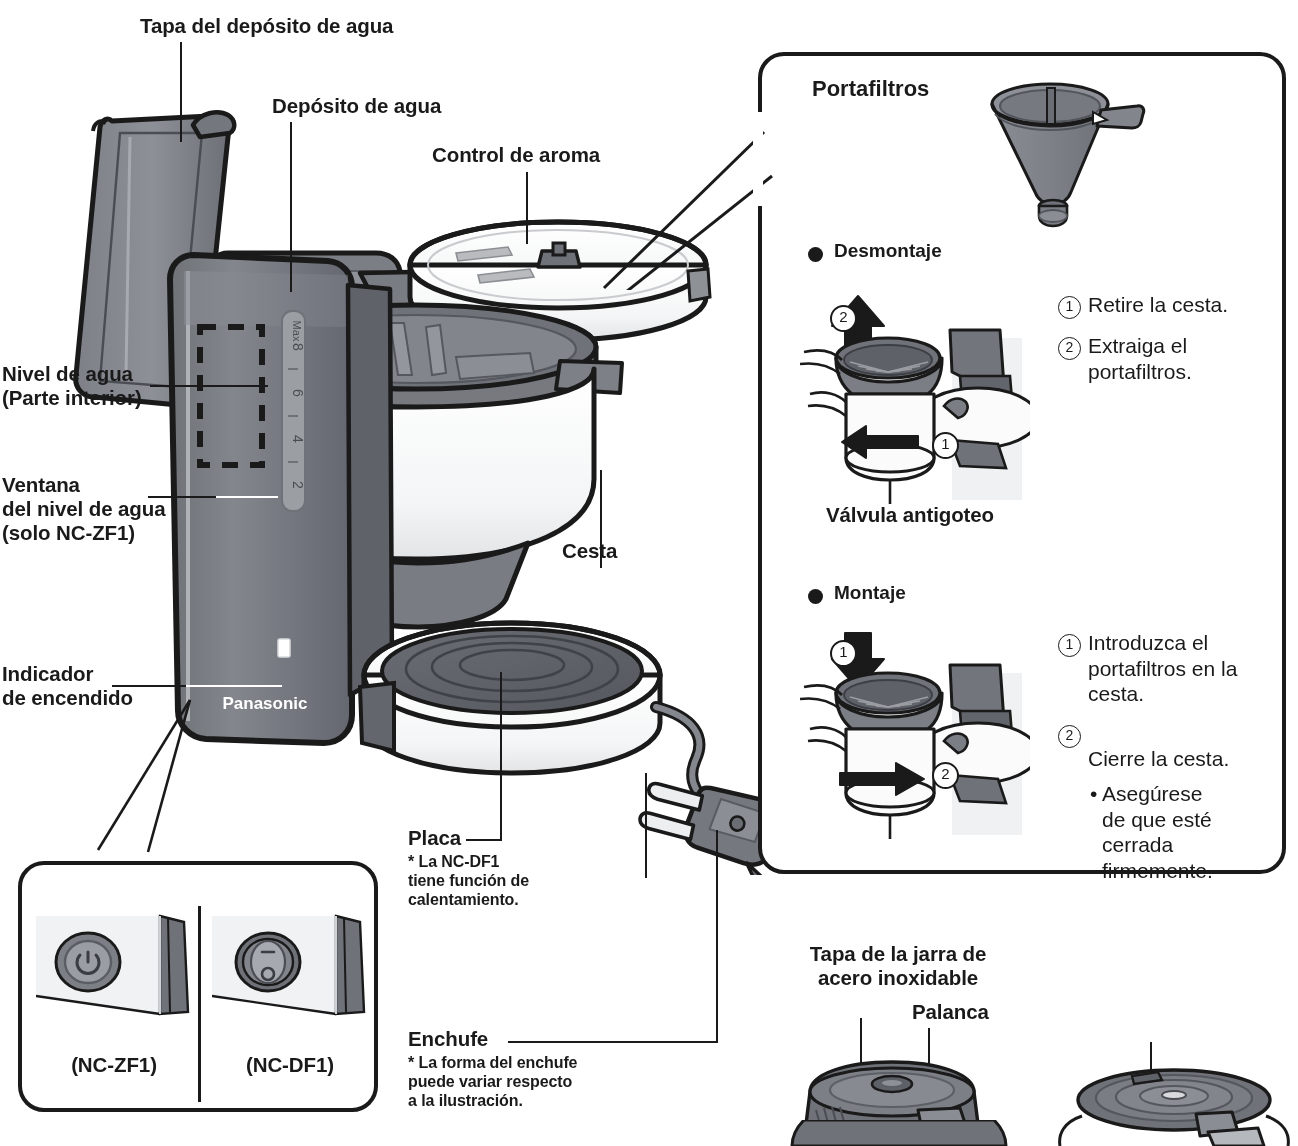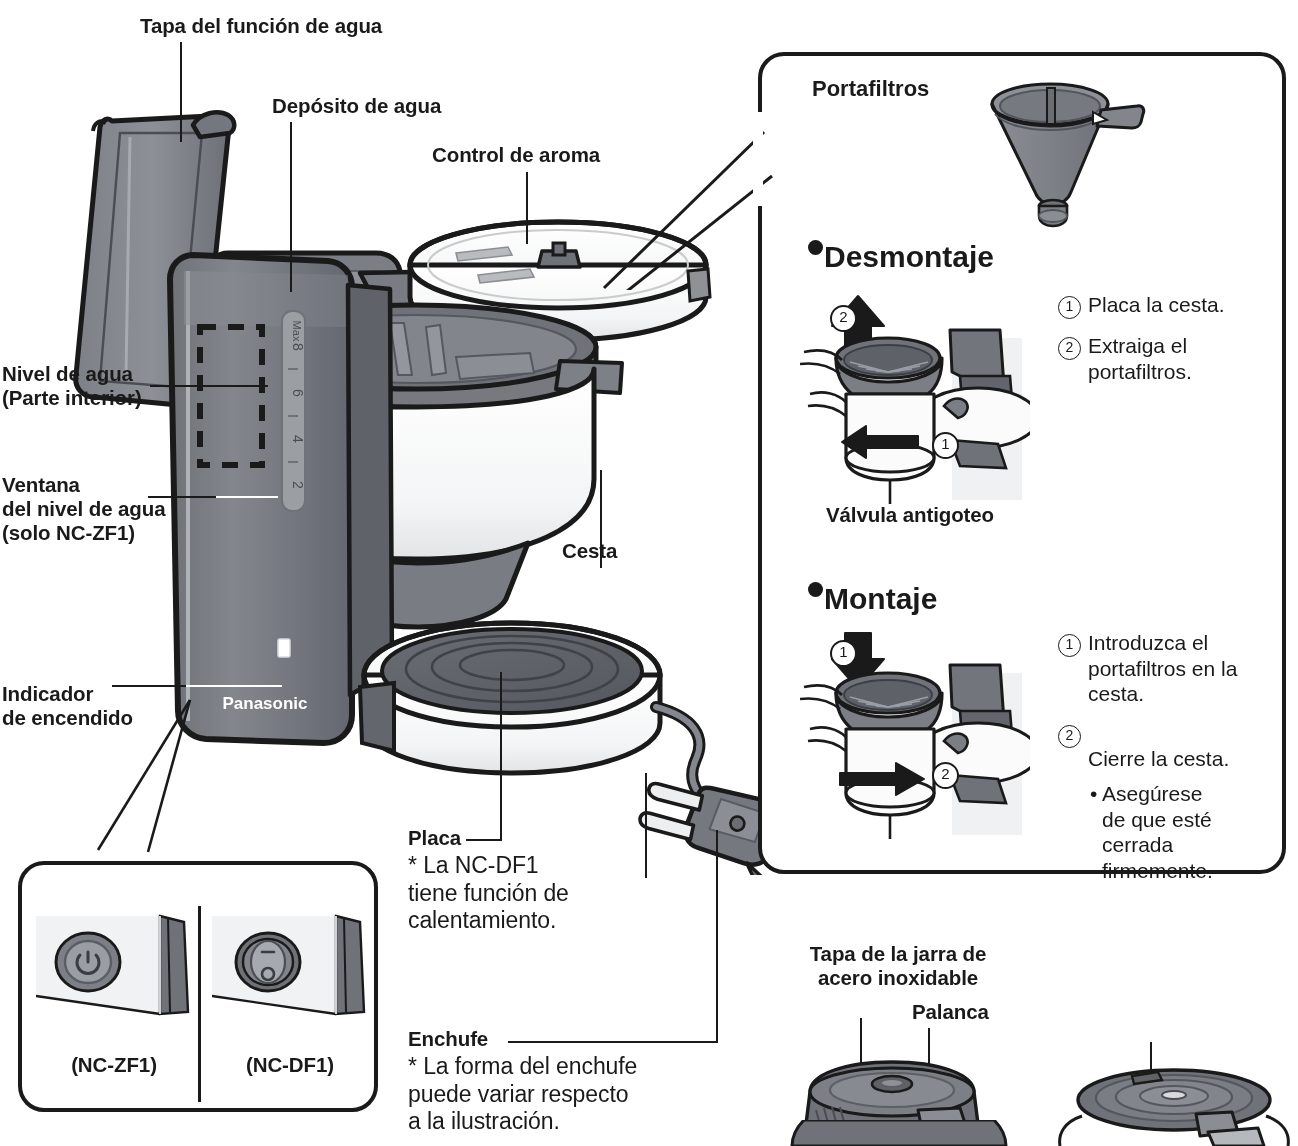--- a/index.html
+++ b/index.html
@@ -12,39 +12,39 @@
     position:relative;
     overflow:hidden;
     -webkit-font-smoothing:antialiased;
   }
   .stage{position:absolute;left:0;top:0;width:1298px;height:1146px;}
 
   
   .lbl{position:absolute;font-weight:bold;font-size:20.5px;line-height:1.18;white-space:pre-line;letter-spacing:-0.1px;}
   .lbl.r{text-align:right;}
   .lbl.c{text-align:center;}
-  .note{position:absolute;font-weight:normal;font-size:23px;line-height:1.2;white-space:pre-line;letter-spacing:-0.1px;}
+  .note{position:absolute;font-weight:bold;font-size:16px;line-height:1.2;white-space:pre-line;letter-spacing:-0.1px;}
 
   
   .ln{position:absolute;background:#1a1a1a;}
   .lnh{height:2px;}
   .lnv{width:2px;}
   .lnw{position:absolute;background:#ffffff;}
   .lnw.h{height:2px;}
 
   
   .panel{position:absolute;border:4px solid #1a1a1a;border-radius:26px;background:#fff;box-sizing:border-box;}
   .panel-title{position:absolute;font-weight:bold;font-size:22px;}
 
   
   .art{position:absolute;}
   .art svg{display:block;}
 
   
-  .bhead{position:absolute;font-weight:bold;font-size:30px;display:flex;align-items:flex-start;gap:1px;}
+  .bhead{position:absolute;font-weight:bold;font-size:19px;display:flex;align-items:flex-end;gap:11px;}
   .bdot{display:inline-block;width:15px;height:15px;border-radius:50%;background:#1a1a1a;}
 
   
   .steps{position:absolute;font-size:21px;line-height:1.22;font-weight:normal;}
   .step{display:flex;gap:7px;margin-bottom:14px;}
   .circnum{flex:0 0 auto;display:inline-block;width:21px;height:21px;border:1.7px solid #1a1a1a;border-radius:50%;
            font-size:14px;line-height:19px;text-align:center;margin-top:4px;font-weight:normal;}
   .steptxt{flex:1 1 auto;white-space:pre-line;}
   .substep{white-space:pre-line;padding-left:14px;text-indent:-12px;}
   .circnum-free{position:absolute;width:23px;height:23px;border:2px solid #1a1a1a;border-radius:50%;
@@ -212,34 +212,34 @@
   <div class="ln lnv" style="left:600px;top:470px;height:98px;"></div>
 
   <div class="ln lnh" style="left:466px;top:839px;width:36px;"></div>
   <div class="ln lnv" style="left:500px;top:672px;height:169px;"></div>
 
   <div class="ln lnv" style="left:645px;top:773px;height:105px;"></div>
 
   <div class="ln lnh" style="left:508px;top:1041px;width:210px;"></div>
   <div class="ln lnv" style="left:716px;top:830px;height:213px;"></div>
 
-  <div class="lbl" style="left:140px;top:14px;">Tapa del función de agua</div>
+  <div class="lbl" style="left:140px;top:14px;">Tapa del depósito de agua</div>
 
   <div class="lbl" style="left:272px;top:94px;">Depósito de agua</div>
 
   <div class="lbl" style="left:432px;top:143px;">Control de aroma</div>
 
   <div class="lbl" style="left:2px;top:362px;">Nivel de agua
 (Parte interior)</div>
 
   <div class="lbl" style="left:2px;top:473px;">Ventana
 del nivel de agua
 (solo NC-ZF1)</div>
 
-  <div class="lbl" style="left:2px;top:662px;margin-top:20px;">Indicador
+  <div class="lbl" style="left:2px;top:662px;">Indicador
 de encendido</div>
 
   <div class="lbl" style="left:562px;top:539px;">Cesta</div>
 
   <div class="lbl" style="left:408px;top:826px;">Placa</div>
   <div class="note" style="left:408px;top:852px;width:230px;"><span>*</span> <span>La NC-DF1
 tiene función de
 calentamiento.</span></div>
 
 
@@ -334,21 +334,21 @@
     </svg>
   </div>
   <div class="circnum-free" style="left:830px;top:305px;">2</div>
   <div class="circnum-free" style="left:932px;top:432px;">1</div>
 
   <div class="lbl" style="left:826px;top:503px;">Válvula antigoteo</div>
 
   <div class="steps" style="left:1058px;top:292px;width:216px;">
     <div class="step">
       <span class="circnum">1</span>
-      <span class="steptxt">Placa la cesta.</span>
+      <span class="steptxt">Retire la cesta.</span>
     </div>
     <div class="step">
       <span class="circnum">2</span>
       <span class="steptxt">Extraiga el
 portafiltros.</span>
     </div>
   </div>
 
   <div class="bhead" style="left:808px;top:582px;">
     <span class="bdot"></span>

